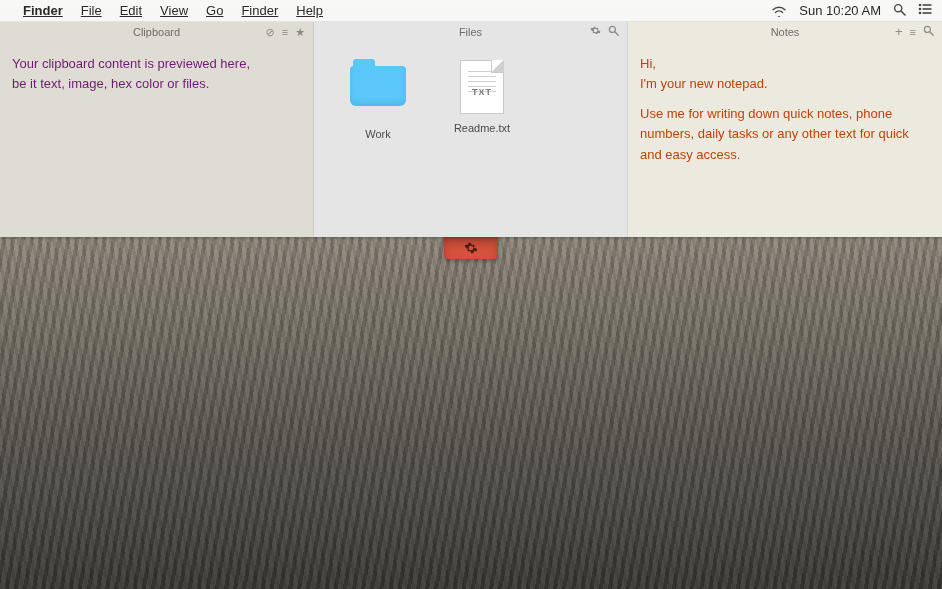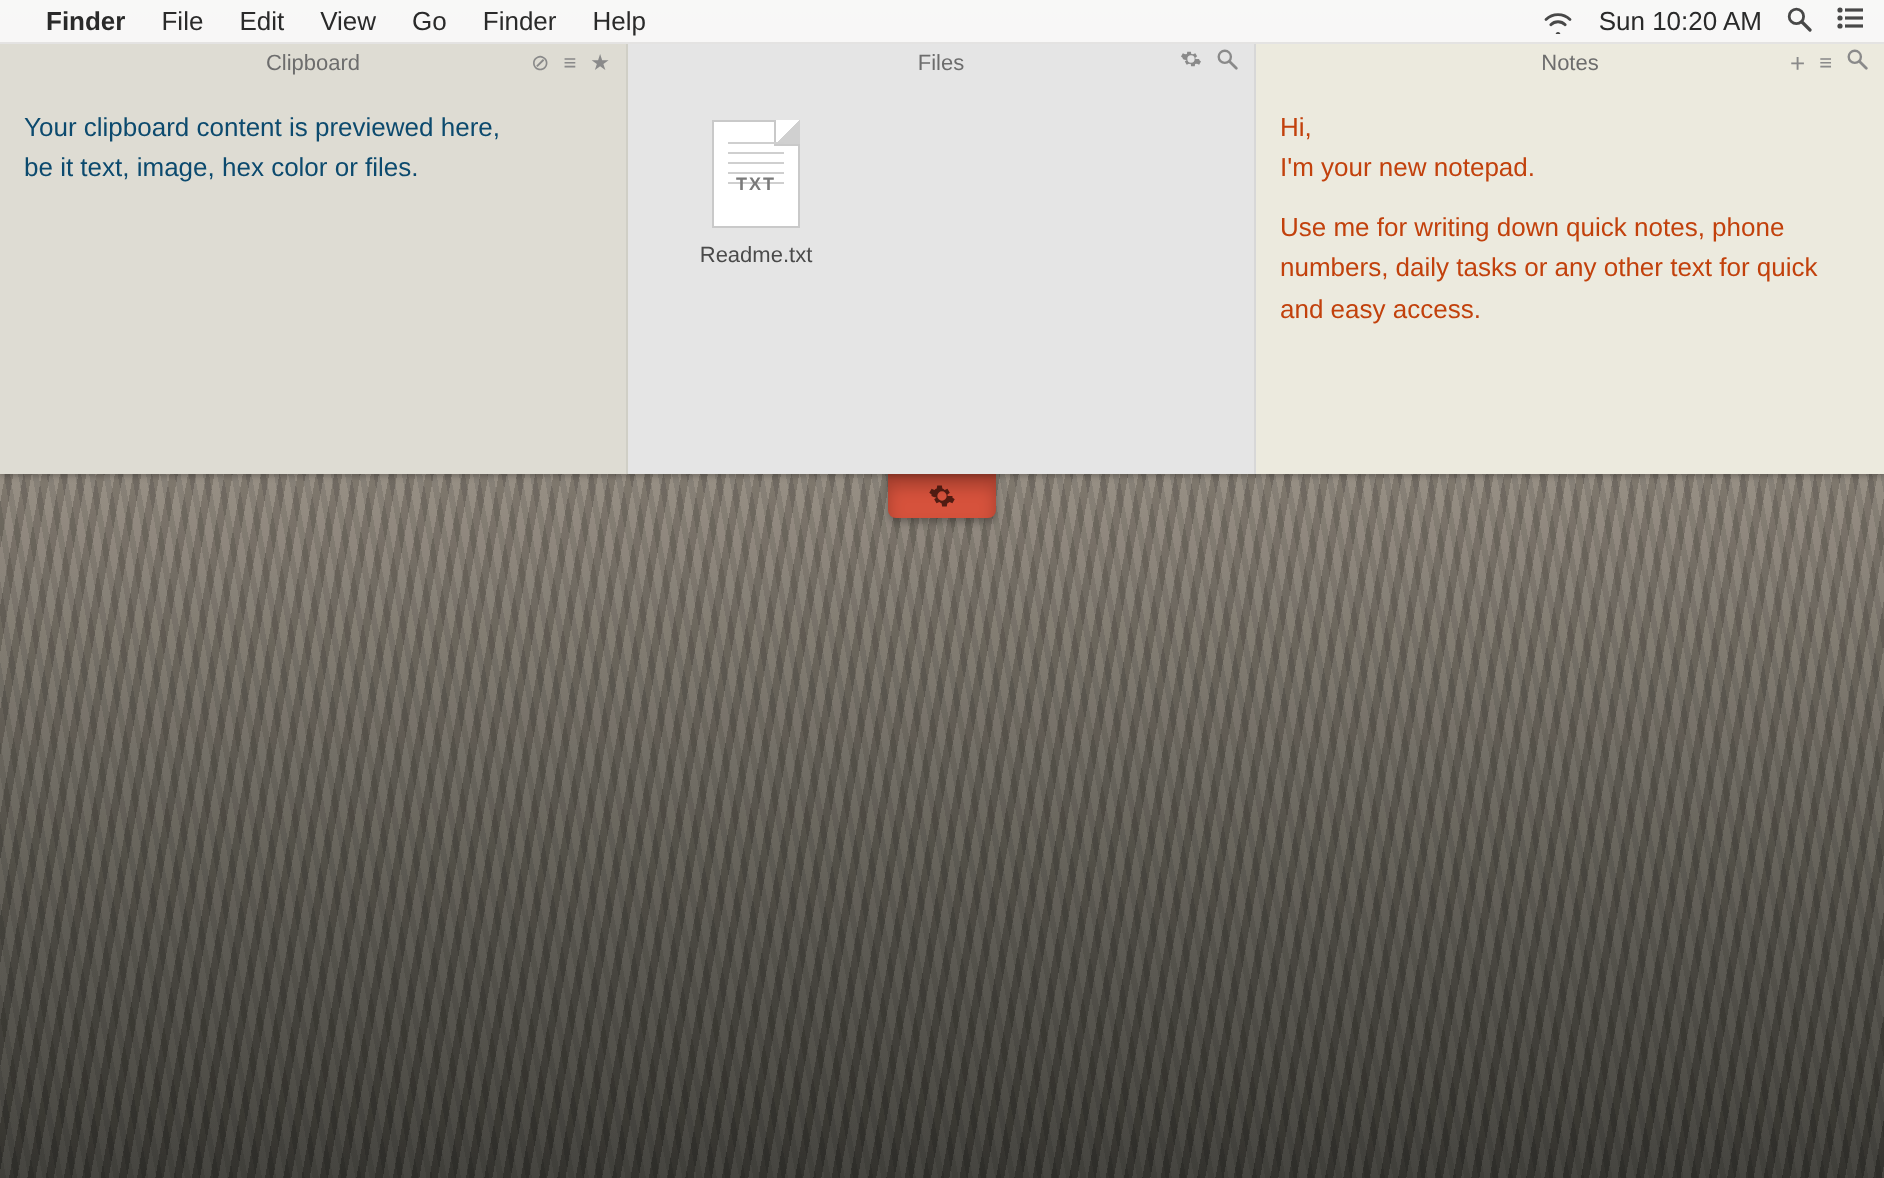--- a/index.html
+++ b/index.html
@@ -32,21 +32,21 @@
   
   .menubar {
     position: relative; z-index: 5;
     height: 22px; width: 100%;
     background: rgba(248,248,248,.97);
     border-bottom: 1px solid rgba(0,0,0,.08);
     display: flex; align-items: center;
     font-size: 13px; color:#2a2a2a;
     padding: 0 10px 0 8px;
   }
-  .menubar .left { display:flex; align-items:center; gap:0; }
+  .menubar .left { display:flex; align-items:center; gap:0;text-decoration:underline; }
   .menubar .app { font-weight:600; padding:0 9px; }
   .menubar .mitem { padding:0 9px; cursor:default; }
   .menubar .apple { font-size:14px; padding-right:6px; line-height:1; }
   .menubar .right { margin-left:auto; display:flex; align-items:center; gap:12px; }
   .menubar .glyph { font-size:13px; opacity:.85; }
   .menubar .clock { font-size:13px; }
 
   
   .drawer {
     position:relative; z-index:4;
@@ -60,21 +60,21 @@
     font-size:11px; color:#6d6d6d; text-align:center;
     position:relative;
     -webkit-user-select:none; user-select:none;
   }
   .pane-header .icons { position:absolute; right:8px; top:0; height:20px; display:flex; align-items:center; gap:7px; }
   .pane-header .icons span { font-size:11px; color:#8a8a8a; cursor:pointer; }
   .pane-body { padding:10px 12px; font-size:13px; }
 
   
   .pane.clipboard { width:314px; background:#dedcd3; border-right:1px solid rgba(0,0,0,.06); }
-  .pane.clipboard .pane-body { color:#0c4a6e; line-height:1.5; padding-top:12px; }
+  .pane.clipboard .pane-body { color:#701a75; line-height:1.5; padding-top:12px; }
 
   
   .pane.files { width:314px; background:#e5e5e5; border-right:1px solid rgba(0,0,0,.06); }
   .files-grid { display:flex; gap:20px; padding:18px 22px 0; justify-content:flex-start; }
   .file-item { width:84px; text-align:center; cursor:pointer; }
   .file-item .thumb { width:64px; height:52px; margin:0 auto 10px; position:relative; }
   .file-item .label { font-size:11px; color:#4a4a4a; }
 
   
   .folder {
@@ -220,20 +220,26 @@
           <svg width="11" height="11" viewBox="0 0 13 13">
               <circle cx="5.2" cy="5.2" r="3.6" fill="none" stroke="#8a8a8a" stroke-width="1.4"></circle>
               <line x1="8" y1="8" x2="12" y2="12" stroke="#8a8a8a" stroke-width="1.6" stroke-linecap="round"></line>
             </svg>
         </span>
       </div>
     </div>
     <div class="files-grid">
       <div class="file-item">
         <div class="thumb">
+            <div class="folder"></div>
+          </div>
+        <div class="label">Work</div>
+      </div>
+      <div class="file-item">
+        <div class="thumb">
           <div class="txtdoc">
             <div class="lines">
                 <i></i>
                 <i></i>
                 <i></i>
                 <i></i>
                 <i></i>
               </div>
             <div class="ext">TXT</div>
           </div>

